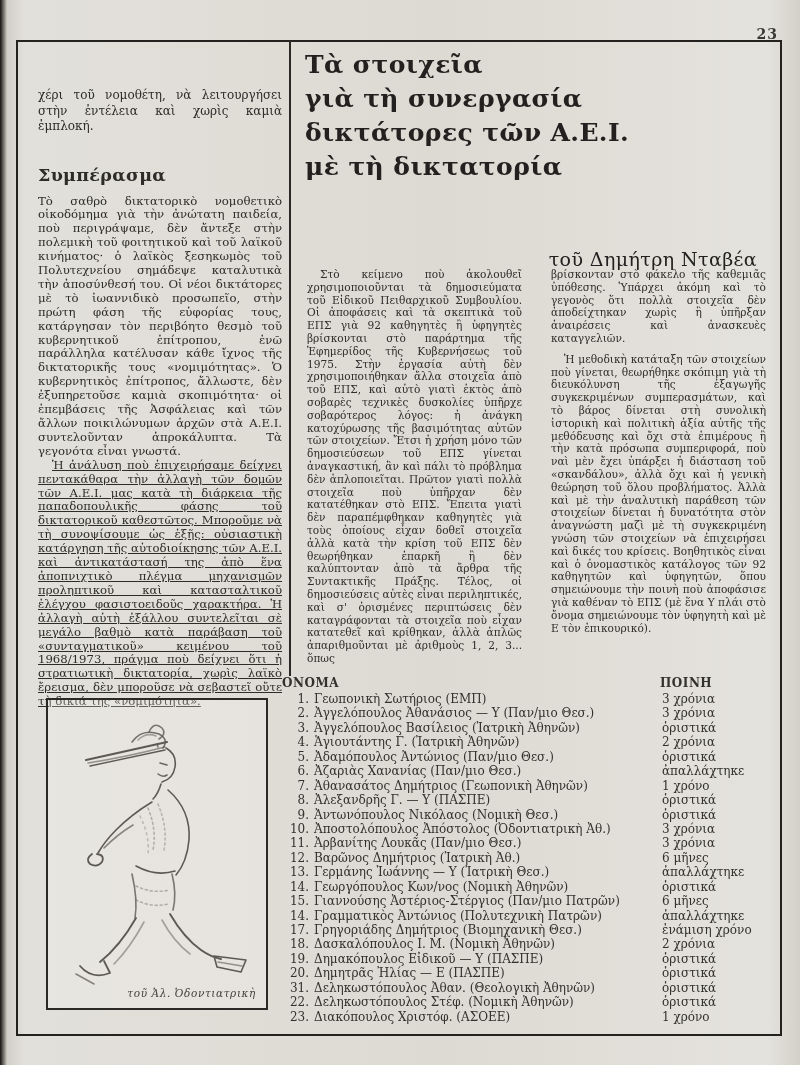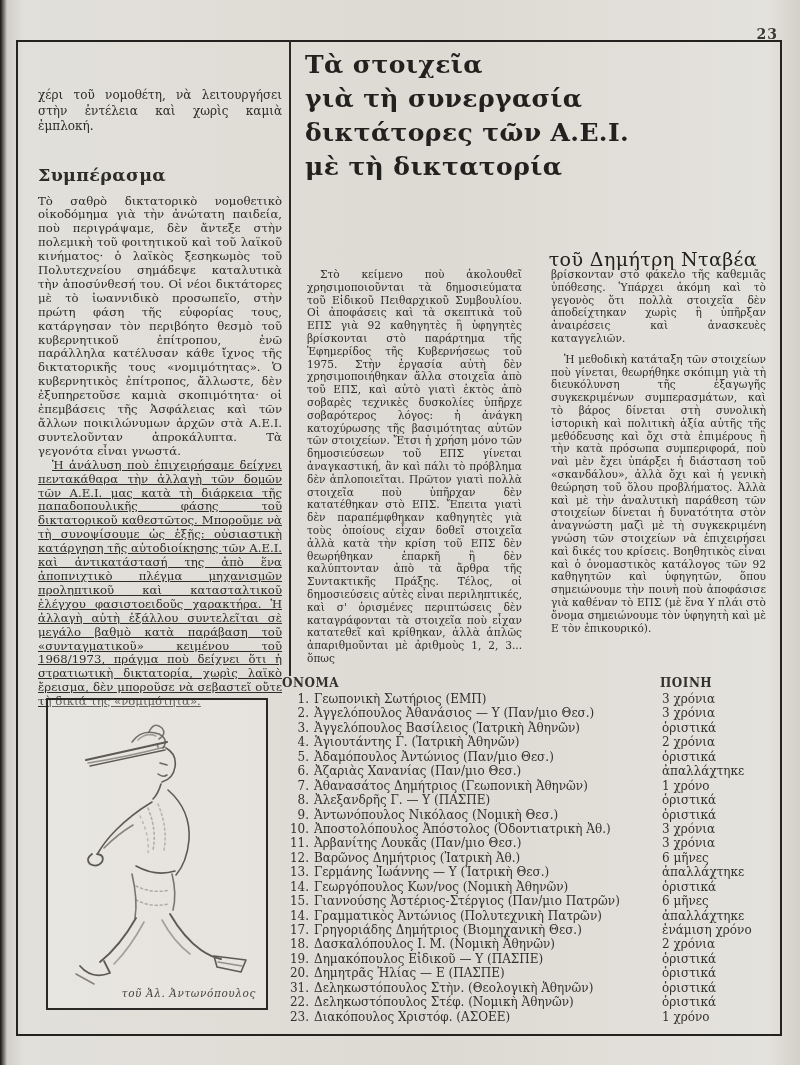--- a/index.html
+++ b/index.html
@@ -167,21 +167,21 @@
         </div>
           <div class="row">
           <span class="num">19.</span><span class="nm">Δημακόπουλος Εἰδικοῦ — Υ (ΠΑΣΠΕ)</span>
           <span class="pen">ὁριστικά</span>
         </div>
           <div class="row">
           <span class="num">20.</span><span class="nm">Δημητρᾶς Ἠλίας — Ε (ΠΑΣΠΕ)</span>
           <span class="pen">ὁριστικά</span>
         </div>
           <div class="row">
-          <span class="num">31.</span><span class="nm">Δεληκωστόπουλος Στὴν. (Θεολογικὴ Ἀθηνῶν)</span>
+          <span class="num">31.</span><span class="nm">Δεληκωστόπουλος Ἀθαν. (Θεολογικὴ Ἀθηνῶν)</span>
           <span class="pen">ὁριστικά</span>
         </div>
           <div class="row">
           <span class="num">22.</span><span class="nm">Δεληκωστόπουλος Στέφ. (Νομικὴ Ἀθηνῶν)</span>
           <span class="pen">ὁριστικά</span>
         </div>
           <div class="row">
           <span class="num">23.</span><span class="nm">Διακόπουλος Χριστόφ. (ΑΣΟΕΕ)</span>
           <span class="pen">1 χρόνο</span>
         </div>
@@ -229,17 +229,17 @@
           <path d="M32,266 q12,14 30,7 l-6,-12" stroke-width="1.8"></path>
           <path d="M28,274 l18,10" opacity="0.7"></path>
 
           <path d="M122,214 q14,24 31,36 q10,7 20,9" stroke-width="1.9"></path>
           <path d="M114,220 q12,22 28,34" opacity="0.5"></path>
 
           <path d="M166,256 l32,4 l-5,12 l-24,-5 z" stroke-width="1.6"></path>
           <path d="M170,262 l24,4" opacity="0.6"></path>
         </g>
       </svg>
-      <div class="ill-caption">τοῦ Ἀλ. Ἀντωνόπουλος</div>
+      <div class="ill-caption">τοῦ Ἀλ. Ὀδοντιατρικὴ</div>
     </div>
 
   </div>
 </div>
 
 </body></html>

